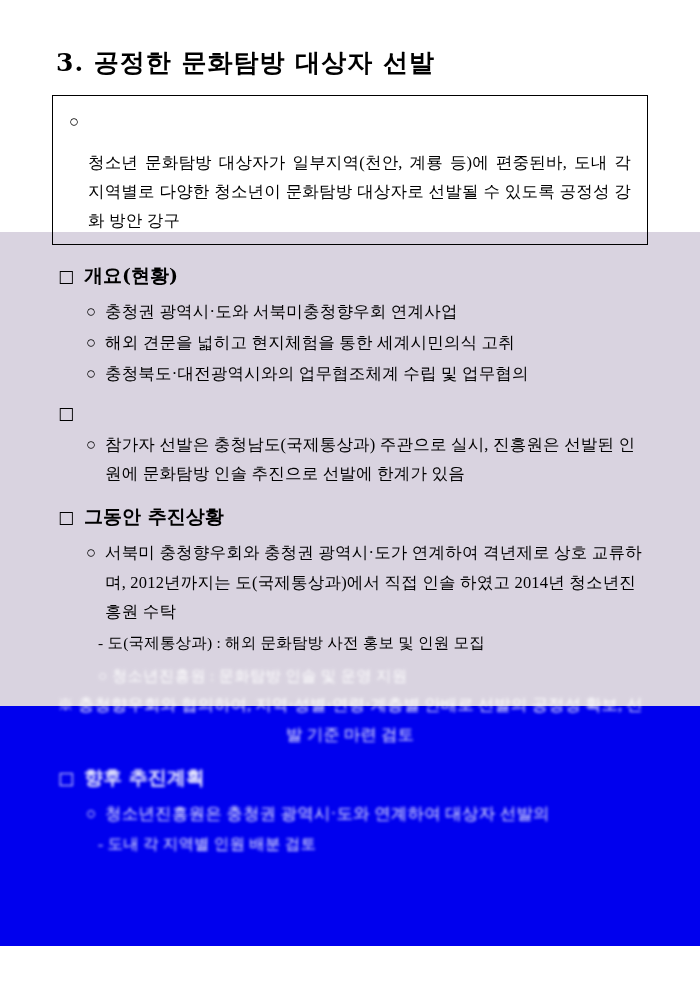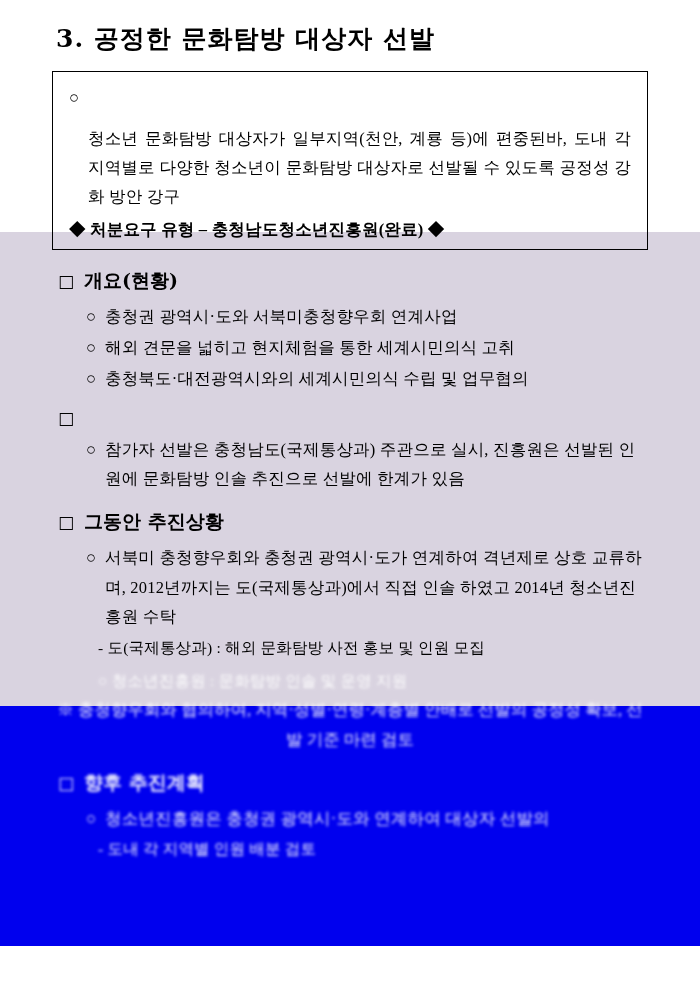--- a/index.html
+++ b/index.html
@@ -37,21 +37,21 @@
     background: #ffffff;
     z-index: 0;
   }
 
   .page {
     position: relative;
     z-index: 2;
     width: 700px;
     height: 990px;
     box-sizing: border-box;
-    padding: 22px 52px 0 52px;
+    padding: 46px 52px 0 52px;
   }
 
   h1.doc-title {
     font-family: "DejaVu Serif", serif;
     font-size: 25px;
     font-weight: bold;
     letter-spacing: 1px;
     margin: 0 0 16px 0;
     padding: 0 0 0 4px;
     color: #000;
@@ -154,39 +154,38 @@
 
 <div class="page">
 
   <h1 class="doc-title">3. 공정한 문화탐방 대상자 선발</h1>
 
   <div class="summary-box">
     <div class="summary-line">
       <span class="bullet">○</span>
       <span class="txt">청소년 문화탐방 대상자가 일부지역(천안, 계룡 등)에 편중된바, 도내 각 지역별로 다양한 청소년이 문화탐방 대상자로 선발될 수 있도록 공정성 강화 방안 강구</span>
     </div>
-    <div class="summary-req">◆ 처분요구 유형 – 충청남도청소년진흥원(완료) ◆</div>
   </div>
 
   <div class="section">
     <div class="sec-head">
       <span class="sq">□</span>
       <span>개요(현황)</span>
     </div>
     <div class="item">
       <span class="bullet">○</span>
       <span class="txt">충청권 광역시·도와 서북미충청향우회 연계사업</span>
     </div>
     <div class="item">
       <span class="bullet">○</span>
       <span class="txt">해외 견문을 넓히고 현지체험을 통한 세계시민의식 고취</span>
     </div>
     <div class="item">
       <span class="bullet">○</span>
-      <span class="txt">충청북도·대전광역시와의 세계시민의식 수립 및 업무협의</span>
+      <span class="txt">충청북도·대전광역시와의 업무협조체계 수립 및 업무협의</span>
     </div>
   </div>
 
   <div class="section">
     <div class="sec-head">
       <span class="sq">□</span>
     </div>
     <div class="item">
       <span class="bullet">○</span>
       <span class="txt">참가자 선발은 충청남도(국제통상과) 주관으로 실시, 진흥원은 선발된 인원에 문화탐방 인솔 추진으로 선발에 한계가 있음</span>

